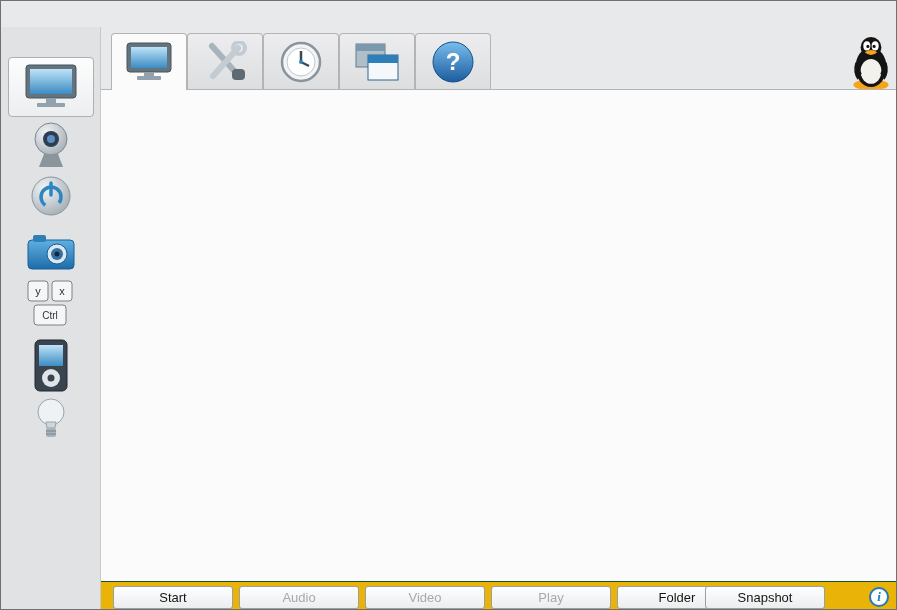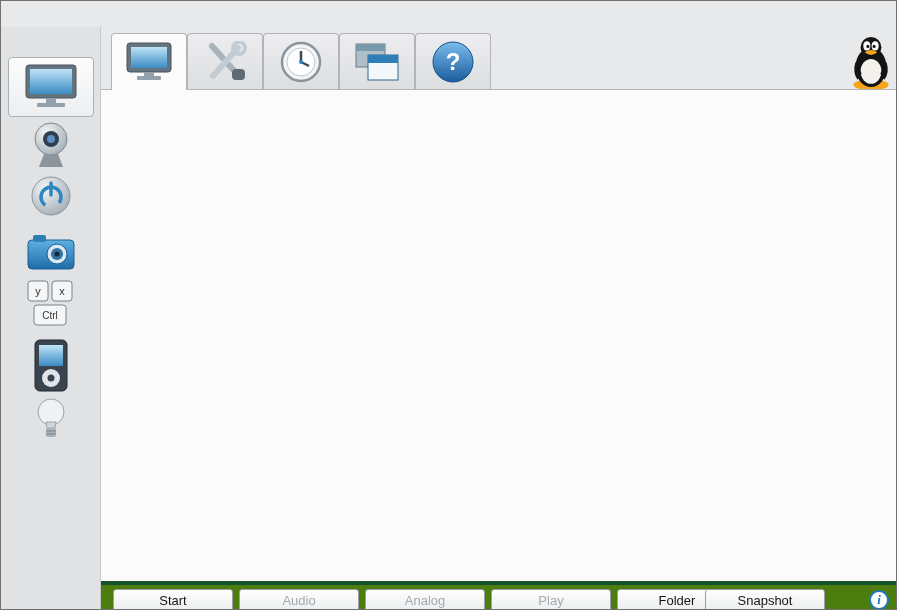--- a/index.html
+++ b/index.html
@@ -20,21 +20,21 @@
   .side-item { position:absolute; left:0; width:100px; display:flex; justify-content:center; }
   #side-selected { position:absolute; left:7px; top:30px; width:86px; height:60px; border:1px solid #a9b1b7; border-radius:4px; background:linear-gradient(#fdfdfd,#eceef0); }
 
   
   .tab { position:absolute; top:32px; height:56px; width:76px; background:linear-gradient(#ededef,#dcdee0); border:1px solid #b2b4b6; border-bottom:none; border-radius:4px 4px 0 0; display:flex; align-items:center; justify-content:center; z-index:2; }
   .tab.active { background:#fbfbfb; height:57px; z-index:4; }
 
   #panel { position:absolute; left:100px; top:88px; width:797px; height:492px; background:#fbfbfb; border-top:1px solid #b2b4b6; z-index:1; }
 
   
-  #bottombar { position:absolute; left:100px; top:580px; width:797px; height:30px; background:#4d7c0f; border-top:4px solid #14532d; z-index:5; }
+  #bottombar { position:absolute; left:100px; top:580px; width:797px; height:30px; background:#eab308; border-top:1px solid #14532d; z-index:5; }
   .bottom-btn { position:absolute; top:4px; width:120px; height:23px; background:linear-gradient(#fefefe,#ebedee); border:1px solid #99a0a4; border-radius:3px; font-size:13px; color:#151515; display:flex; align-items:center; justify-content:center; }
   .bottom-btn.disabled { color:#a6aaae; }
 
   
   .radio { position:absolute; width:15px; height:15px; border-radius:50%; border:1px solid #8d9296; background:#fff; }
   .radio.checked { border-color:#2f88c5; }
   .radio.checked::after { content:""; position:absolute; left:3px; top:3px; width:7px; height:7px; border-radius:50%; background:#2f88c5; }
   .checkbox { position:absolute; width:15px; height:15px; border:1px solid #8d9296; background:#fff; border-radius:2px; }
 
   .combo { position:absolute; height:25px; background:#fff; border:1px solid #99a0a4; border-radius:2px; font-size:13px; color:#1b1b1b; display:flex; align-items:center; padding:0 22px 0 8px; white-space:nowrap; }
@@ -458,21 +458,21 @@
 
   <div class="ival" style="left:710px;top:260px">Audiocodec</div>
   <div class="ival" style="left:808px;top:260px">------</div>
 
   <div class="ival" style="left:710px;top:284px">Frames</div>
   <div class="ival" style="left:808px;top:284px">25</div>
 
   <div id="bottombar">
     <div class="bottom-btn" style="left:12px">Start</div>
     <div class="bottom-btn disabled" style="left:138px">Audio</div>
-    <div class="bottom-btn disabled" style="left:264px">Analog</div>
+    <div class="bottom-btn disabled" style="left:264px">Video</div>
     <div class="bottom-btn" style="left:516px">Folder</div>
     <div class="bottom-btn disabled" style="left:390px">Play</div>
     <div class="bottom-btn" style="left:604px">Snapshot</div>
     <div class="info-btn" style="left:768px;top:5px">
         <span>i</span>
       </div>
   </div>
 
 </div>
 

